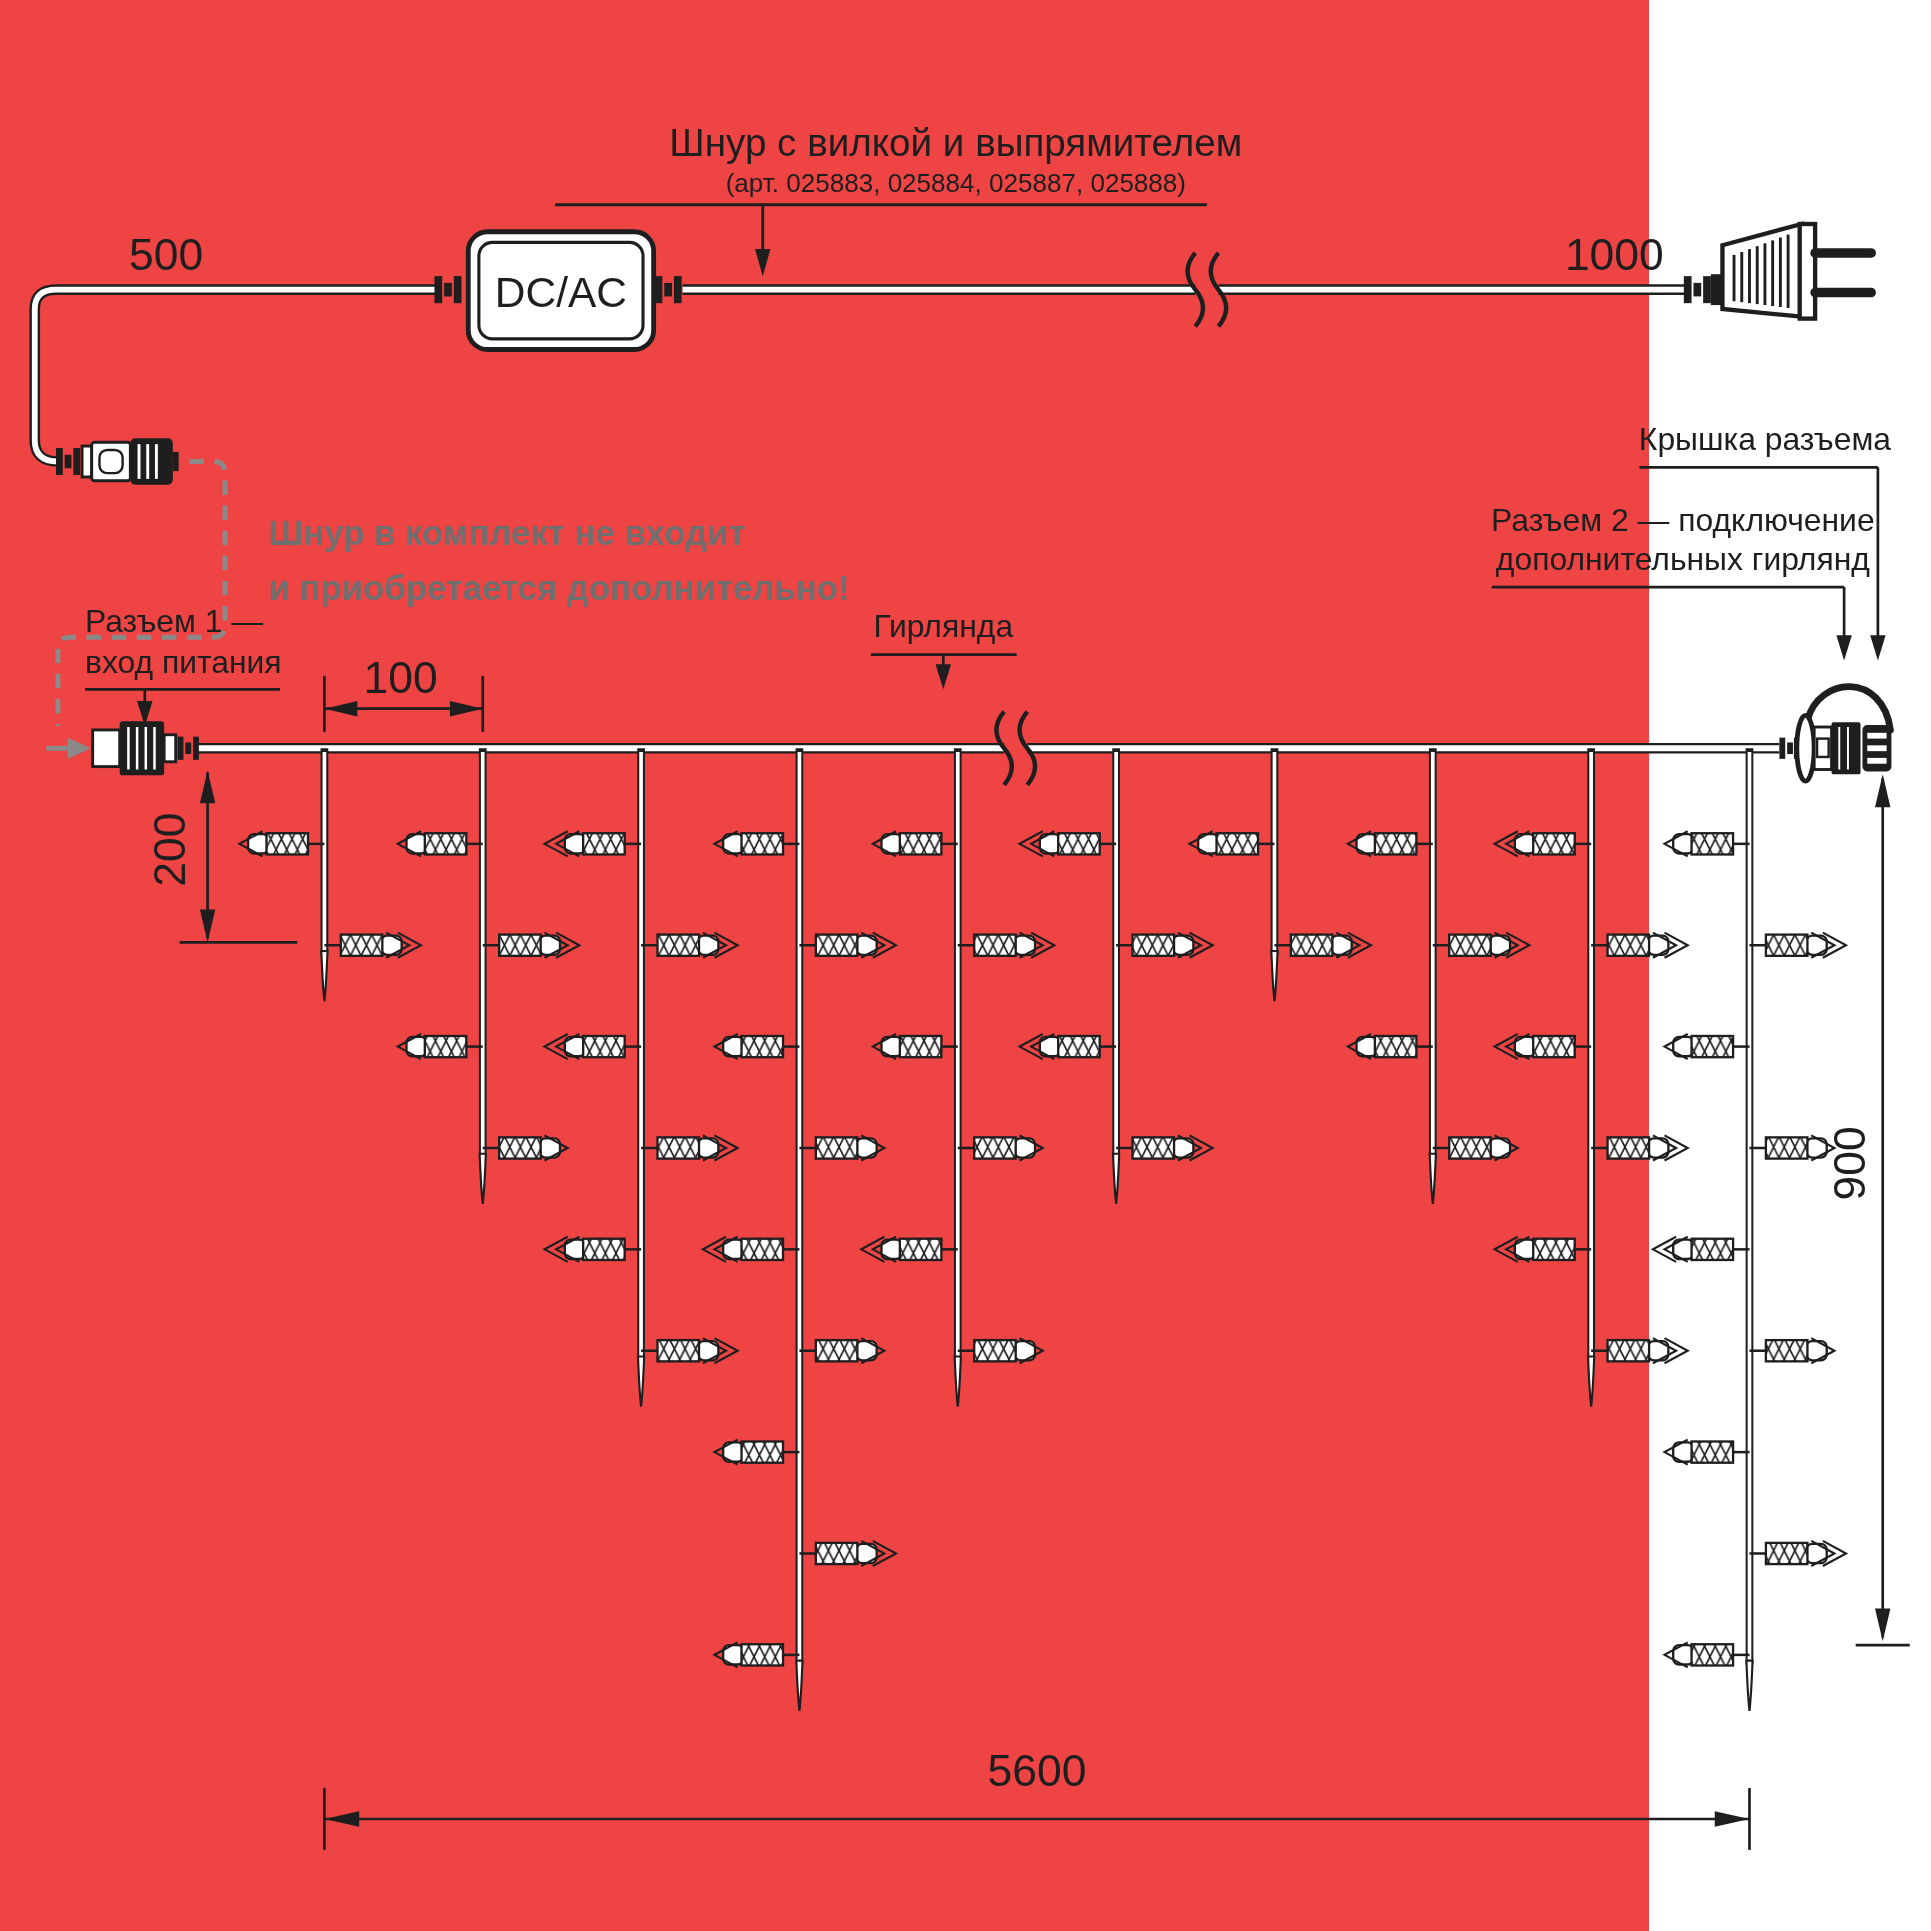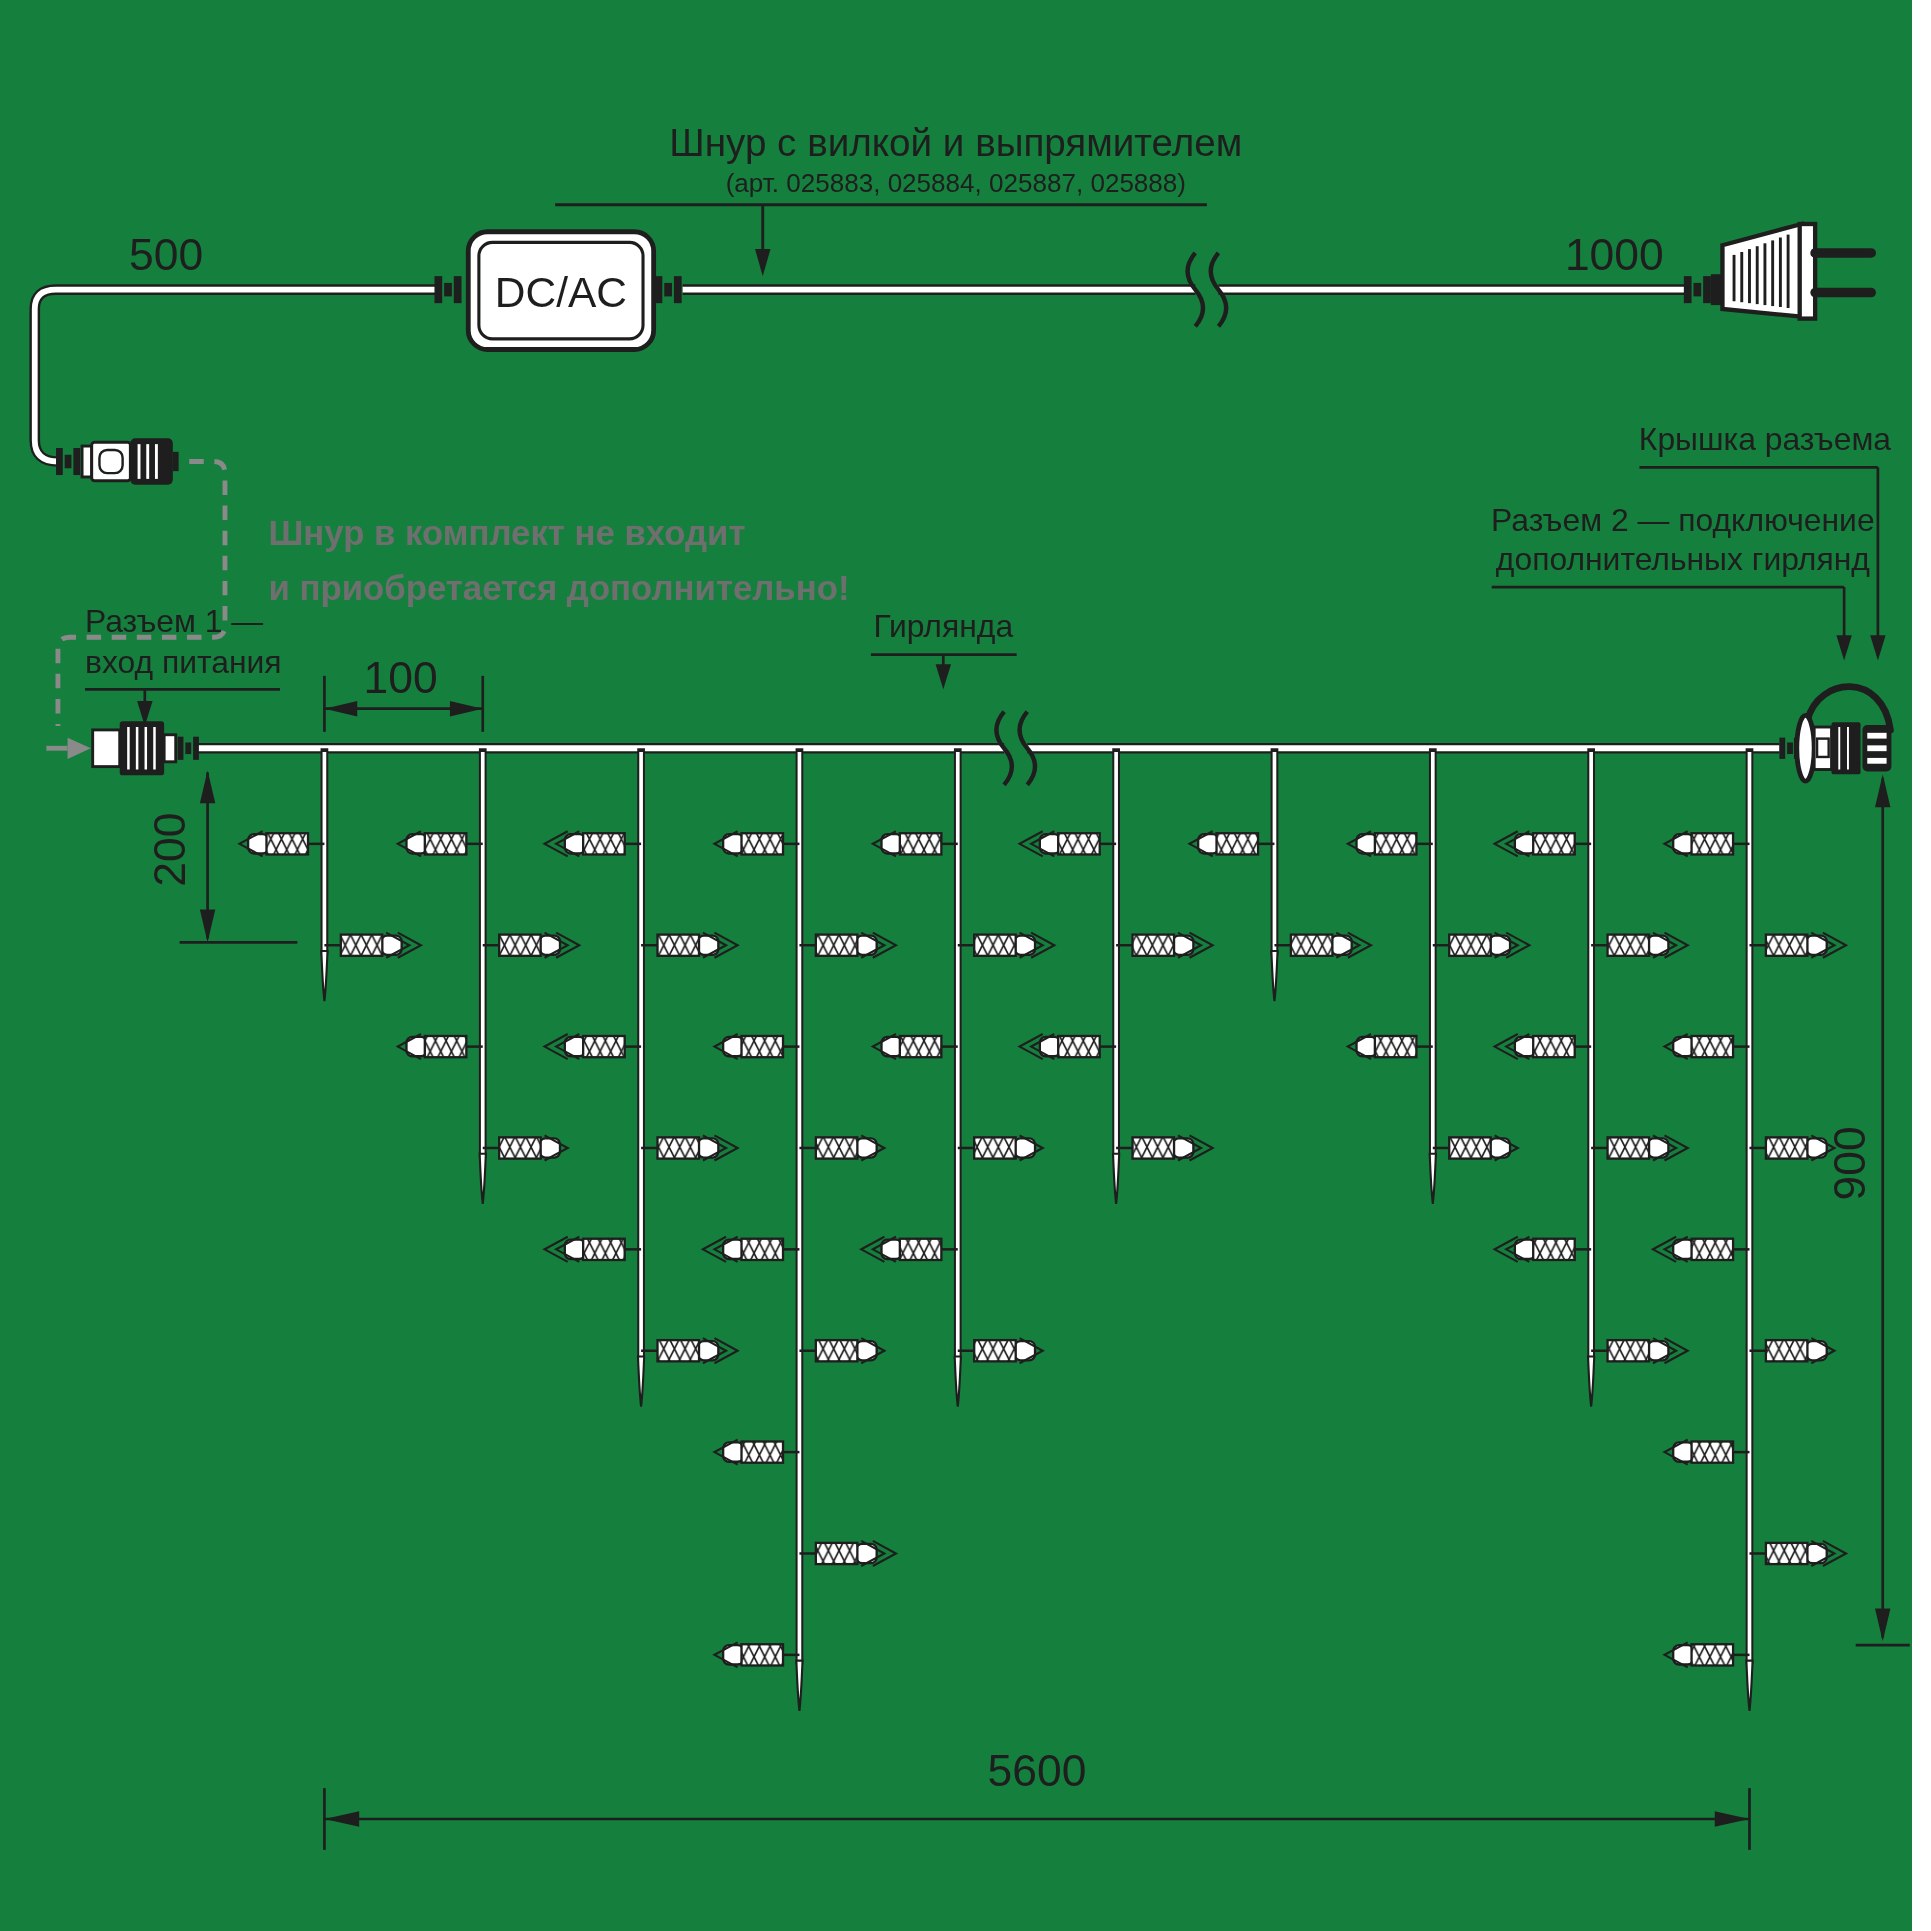--- a/index.html
+++ b/index.html
@@ -1,16 +1,16 @@
 <!DOCTYPE html>
 <html><head>
 <meta charset="utf-8">
 <style>
   html,body{margin:0;padding:0;background:#fff;}
-  .stage{width:1912px;height:1931px;position:relative;background:#15803d;}
+  .stage{width:1649px;height:1931px;position:relative;background:#ef4444;}
   svg{display:block;}
   text{font-family:"Liberation Sans", sans-serif;fill:#1e1e1e;}
   .t-title{font-size:40px;}
   .t-sub{font-size:27px;}
   .t-dim{font-size:46px;}
   .t-box{font-size:44px;}
   .t-label{font-size:33px;}
   .t-note{font-size:36px;font-weight:bold;fill:#6f6f6f;}
 </style>
 </head>

